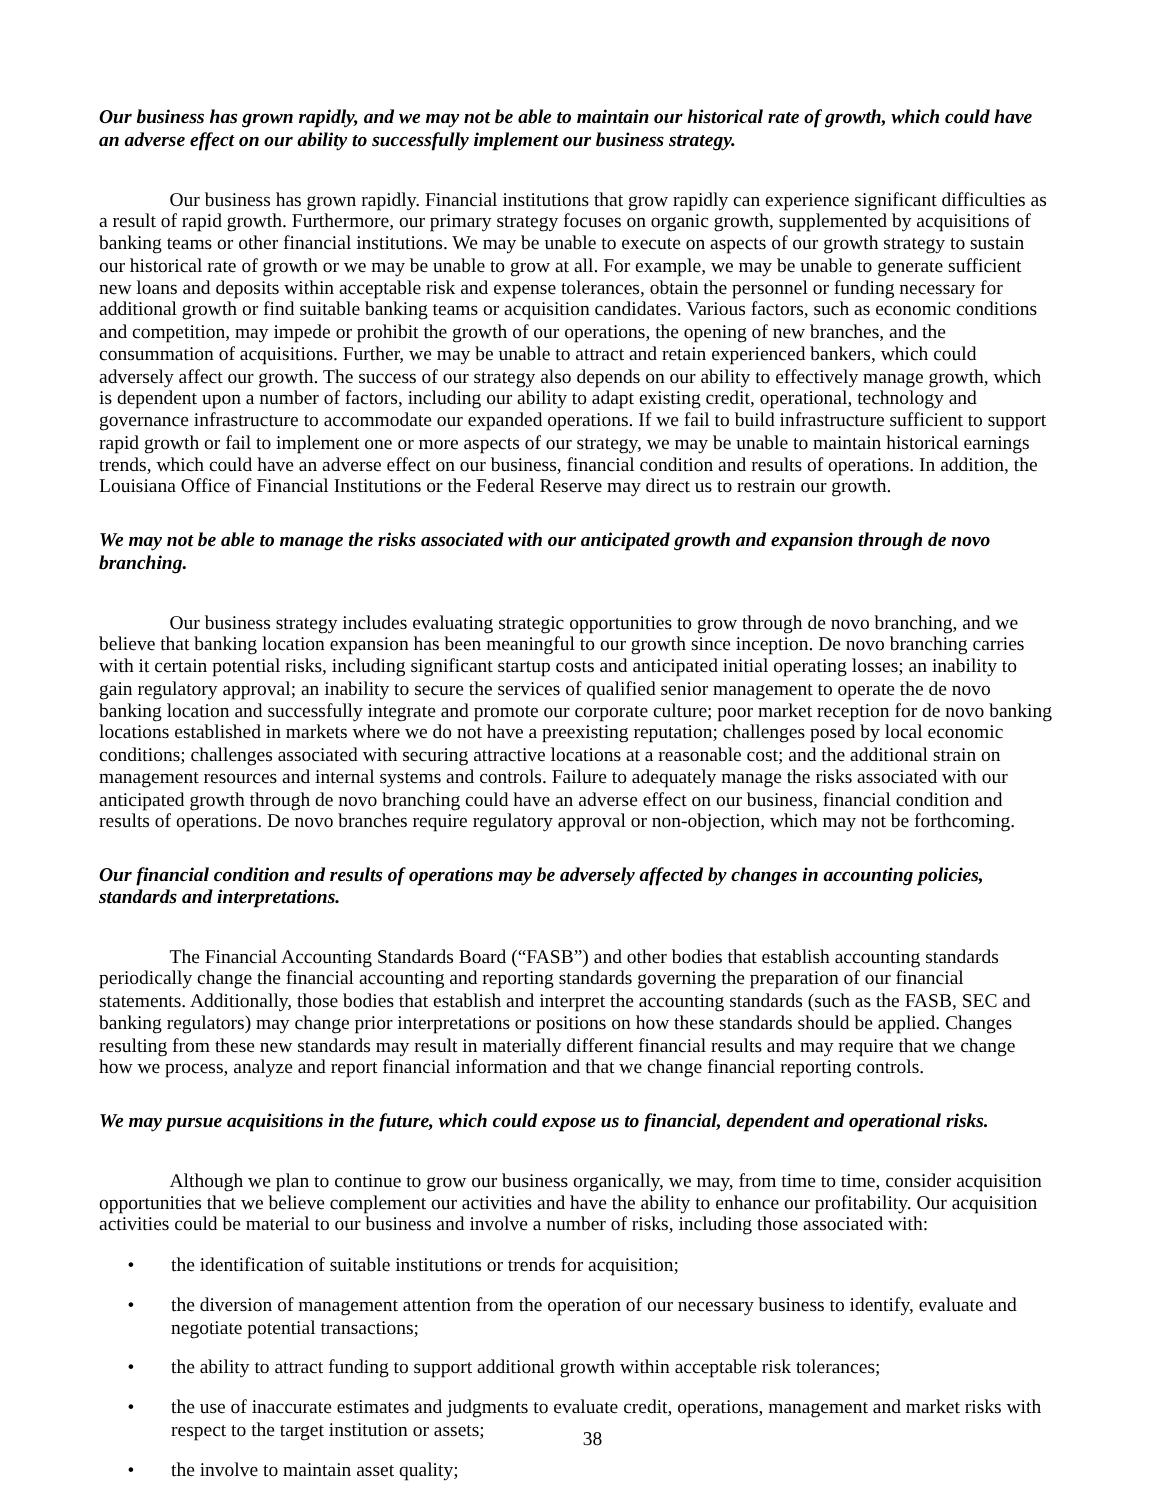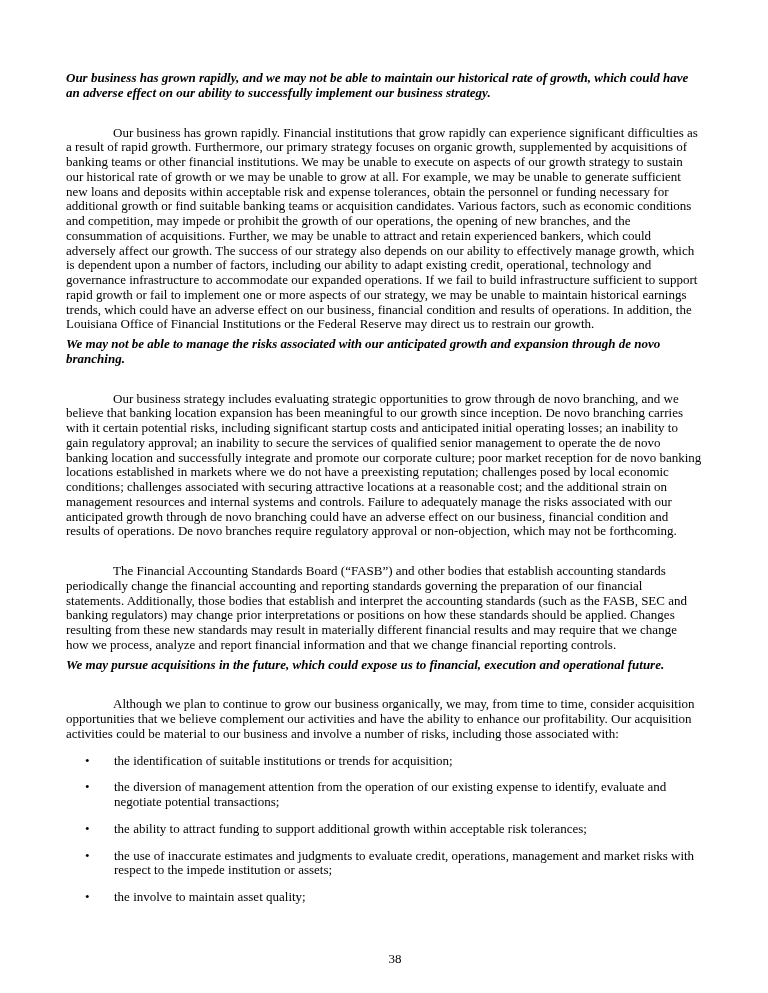--- a/index.html
+++ b/index.html
@@ -18,21 +18,21 @@
     font-family: "Liberation Serif", "DejaVu Serif", serif;
     font-size: 13px;
     line-height: 14.75px;
     padding: 71px 66px 0 66px;
     text-align: left;
   }
   .risk-heading {
     font-weight: bold;
     font-style: italic;
     font-size: 13px;
-    margin-top: 5px;
+    margin-top: 21px;
   }
   .risk-section:first-child .risk-heading { margin-top: 0; }
   .risk-paragraph {
     margin-top: 25px;
     text-indent: 47px;
   }
   .bullet-list {
     margin-top: 2px;
   }
   .bullet-item {
@@ -65,44 +65,45 @@
     <h2 class="risk-heading">Our business has grown rapidly, and we may not be able to maintain our historical rate of growth, which could have an adverse effect on our ability to successfully implement our business strategy.</h2>
     <p class="risk-paragraph">Our business has grown rapidly. Financial institutions that grow rapidly can experience significant difficulties as a result of rapid growth. Furthermore, our primary strategy focuses on organic growth, supplemented by acquisitions of banking teams or other financial institutions. We may be unable to execute on aspects of our growth strategy to sustain our historical rate of growth or we may be unable to grow at all. For example, we may be unable to generate sufficient new loans and deposits within acceptable risk and expense tolerances, obtain the personnel or funding necessary for additional growth or find suitable banking teams or acquisition candidates. Various factors, such as economic conditions and competition, may impede or prohibit the growth of our operations, the opening of new branches, and the consummation of acquisitions. Further, we may be unable to attract and retain experienced bankers, which could adversely affect our growth. The success of our strategy also depends on our ability to effectively manage growth, which is dependent upon a number of factors, including our ability to adapt existing credit, operational, technology and governance infrastructure to accommodate our expanded operations. If we fail to build infrastructure sufficient to support rapid growth or fail to implement one or more aspects of our strategy, we may be unable to maintain historical earnings trends, which could have an adverse effect on our business, financial condition and results of operations. In addition, the Louisiana Office of Financial Institutions or the Federal Reserve may direct us to restrain our growth.</p>
   </section>
 
   <section class="risk-section">
     <h2 class="risk-heading">We may not be able to manage the risks associated with our anticipated growth and expansion through de novo branching.</h2>
     <p class="risk-paragraph">Our business strategy includes evaluating strategic opportunities to grow through de novo branching, and we believe that banking location expansion has been meaningful to our growth since inception. De novo branching carries with it certain potential risks, including significant startup costs and anticipated initial operating losses; an inability to gain regulatory approval; an inability to secure the services of qualified senior management to operate the de novo banking location and successfully integrate and promote our corporate culture; poor market reception for de novo banking locations established in markets where we do not have a preexisting reputation; challenges posed by local economic conditions; challenges associated with securing attractive locations at a reasonable cost; and the additional strain on management resources and internal systems and controls. Failure to adequately manage the risks associated with our anticipated growth through de novo branching could have an adverse effect on our business, financial condition and results of operations. De novo branches require regulatory approval or non-objection, which may not be forthcoming.</p>
   </section>
 
   <section class="risk-section">
+    <h2 class="risk-heading">Our financial condition and results of operations may be adversely affected by changes in accounting policies, standards and interpretations.</h2>
     <p class="risk-paragraph">The Financial Accounting Standards Board (“FASB”) and other bodies that establish accounting standards periodically change the financial accounting and reporting standards governing the preparation of our financial statements. Additionally, those bodies that establish and interpret the accounting standards (such as the FASB, SEC and banking regulators) may change prior interpretations or positions on how these standards should be applied. Changes resulting from these new standards may result in materially different financial results and may require that we change how we process, analyze and report financial information and that we change financial reporting controls.</p>
   </section>
 
   <section class="risk-section">
-    <h2 class="risk-heading">We may pursue acquisitions in the future, which could expose us to financial, execution and operational future.</h2>
+    <h2 class="risk-heading">We may pursue acquisitions in the future, which could expose us to financial, dependent and operational risks.</h2>
     <p class="risk-paragraph">Although we plan to continue to grow our business organically, we may, from time to time, consider acquisition opportunities that we believe complement our activities and have the ability to enhance our profitability. Our acquisition activities could be material to our business and involve a number of risks, including those associated with:</p>
   </section>
 
   <div class="bullet-list">
     <div class="bullet-item">
       <span class="bullet-glyph">•</span>
       <span class="bullet-text">the identification of suitable institutions or trends for acquisition;</span>
     </div>
     <div class="bullet-item">
       <span class="bullet-glyph">•</span>
-      <span class="bullet-text">the diversion of management attention from the operation of our existing expense to identify, evaluate and negotiate potential transactions;</span>
+      <span class="bullet-text">the diversion of management attention from the operation of our necessary business to identify, evaluate and negotiate potential transactions;</span>
     </div>
     <div class="bullet-item">
       <span class="bullet-glyph">•</span>
       <span class="bullet-text">the ability to attract funding to support additional growth within acceptable risk tolerances;</span>
     </div>
     <div class="bullet-item">
       <span class="bullet-glyph">•</span>
-      <span class="bullet-text">the use of inaccurate estimates and judgments to evaluate credit, operations, management and market risks with respect to the impede institution or assets;</span>
+      <span class="bullet-text">the use of inaccurate estimates and judgments to evaluate credit, operations, management and market risks with respect to the target institution or assets;</span>
     </div>
     <div class="bullet-item">
       <span class="bullet-glyph">•</span>
       <span class="bullet-text">the involve to maintain asset quality;</span>
     </div>
   </div>
 
   <div class="page-footer">
     <span>38</span>
   </div>

